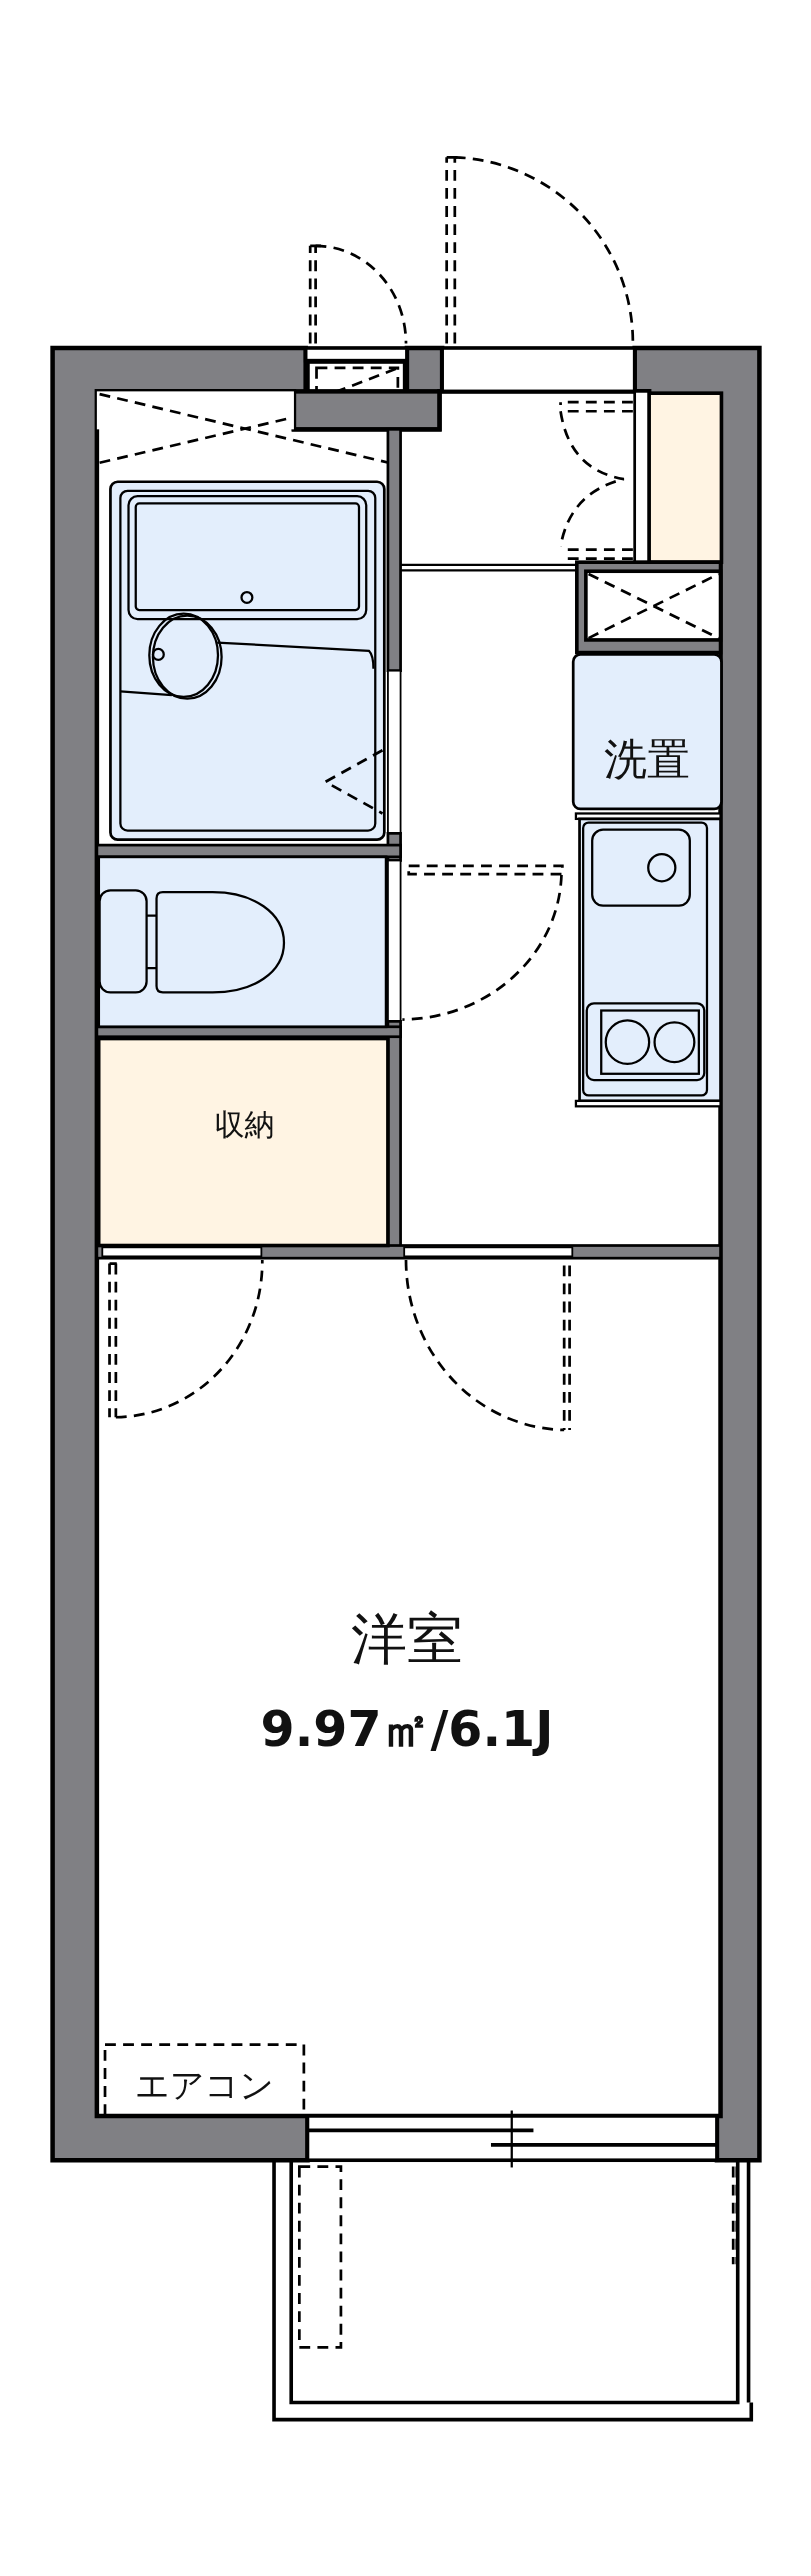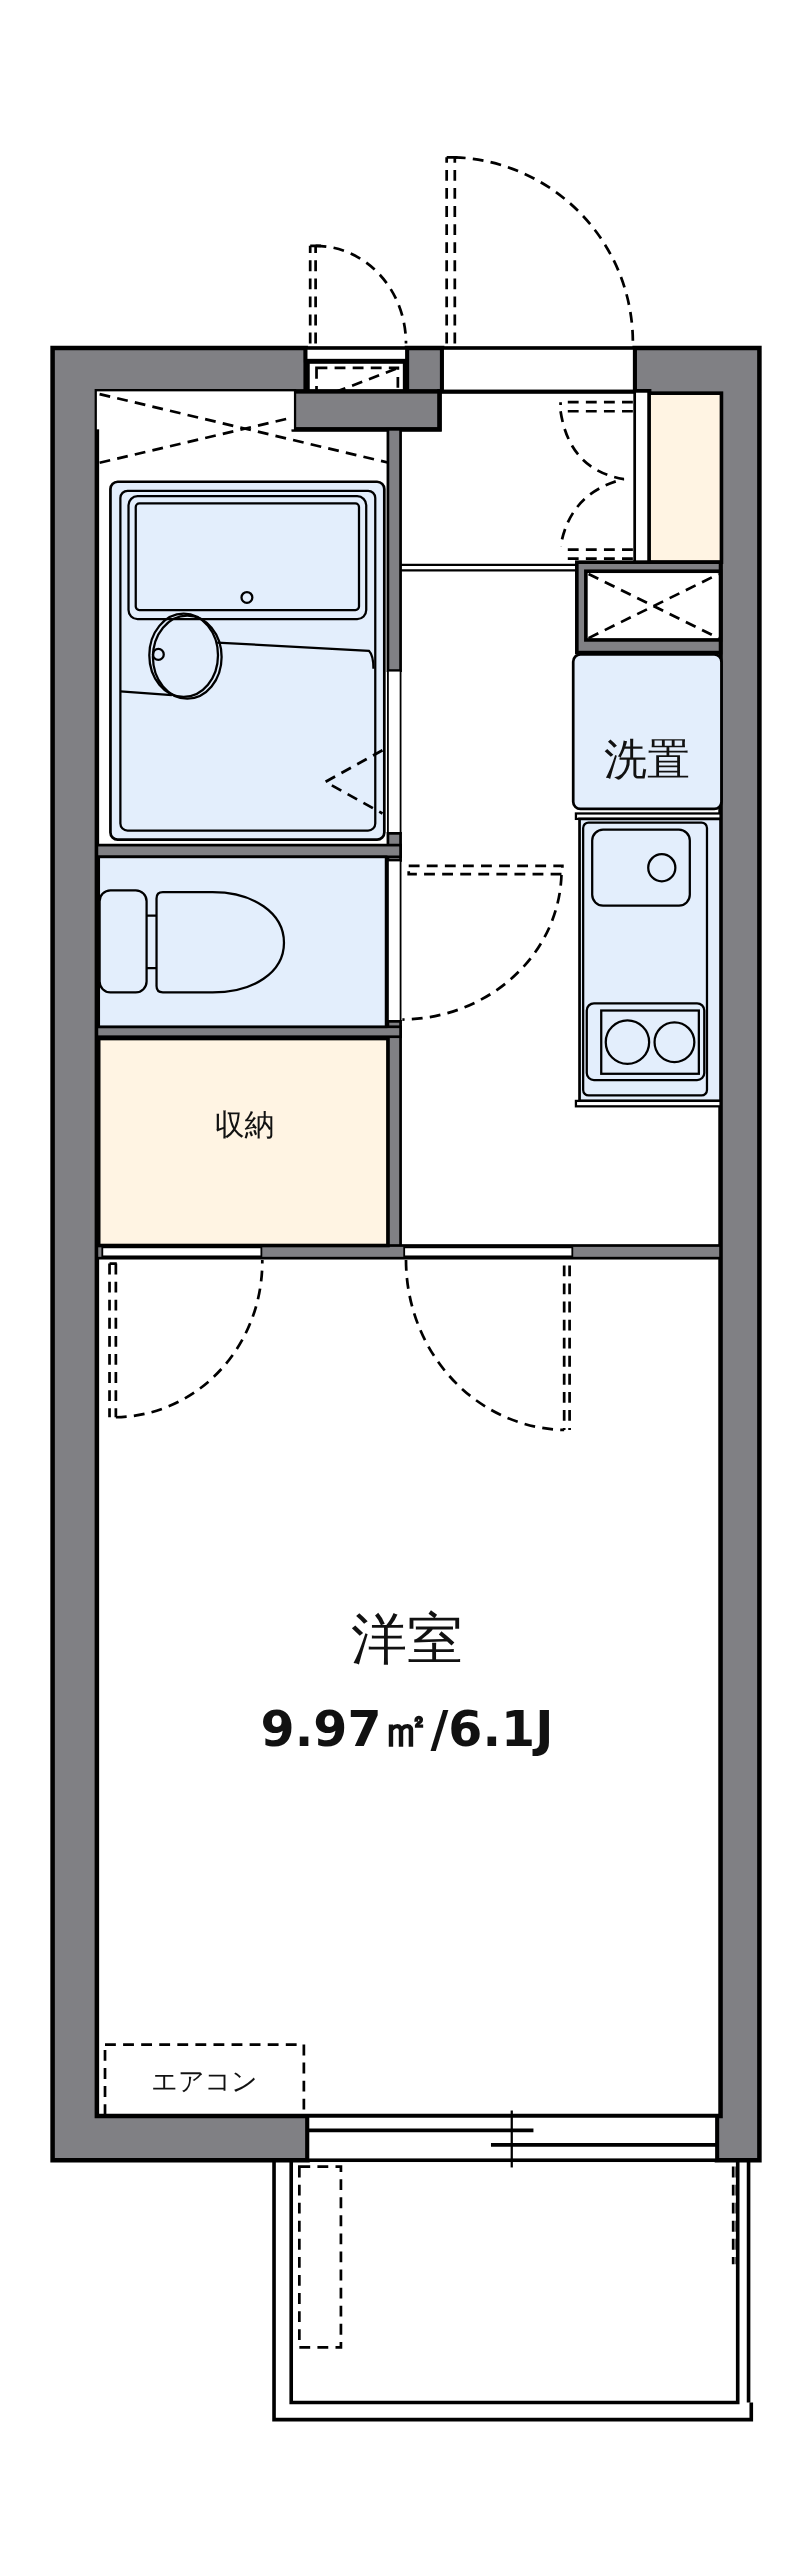--- a/index.html
+++ b/index.html
@@ -10,21 +10,21 @@
     font-family: "DejaVu Sans", sans-serif;
     color: #111111;
     white-space: nowrap;
     text-align: center;
     line-height: 1;
   }
   .lbl-washer { left: 573px; top: 698px; width: 148px; font-size: 43px; margin-top: 40px; }
   .lbl-storage { left: 97px; top: 1110px; width: 295px; font-size: 30px; }
   .lbl-room-name { left: 226px; top: 1611px; width: 362px; font-size: 56px; }
   .lbl-room-size { left: 181px; top: 1705px; width: 452px; font-size: 49px; font-weight: bold; }
-  .lbl-ac { left: 107px; top: 2068px; width: 195px; font-size: 26px; }
+  .lbl-ac { left: 107px; top: 2068px; width: 195px; font-size: 34px; }
 </style>
 </head>
 <body>
 
 <svg id="plan" xmlns="http://www.w3.org/2000/svg" width="812" height="2576" viewBox="0 0 898 2850">
   <defs>
     <style>
       .wall { fill: #808084; stroke: #000; stroke-width: 5; stroke-linejoin: miter; }
       .ln { fill: none; stroke: #000; stroke-width: 4; }
       .thin { fill: none; stroke: #000; stroke-width: 2.5; }

